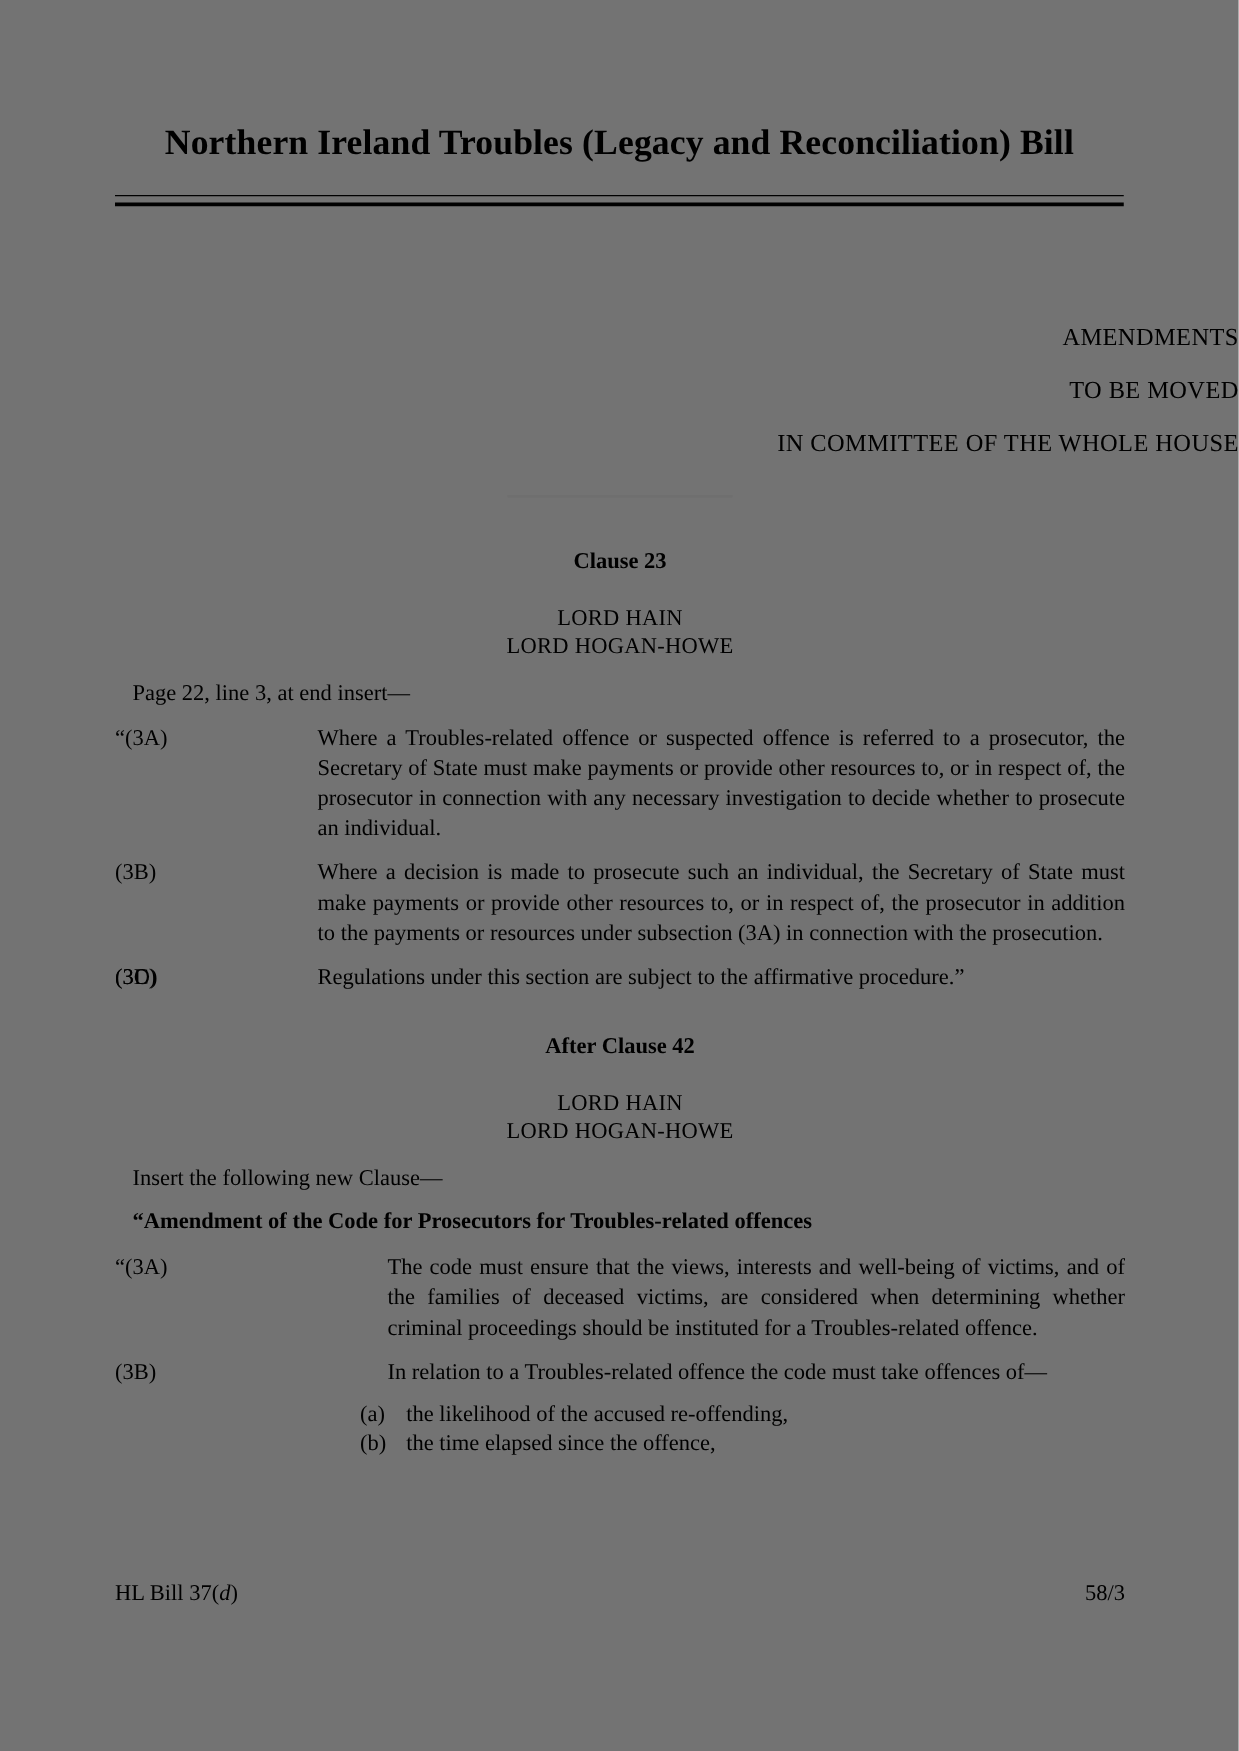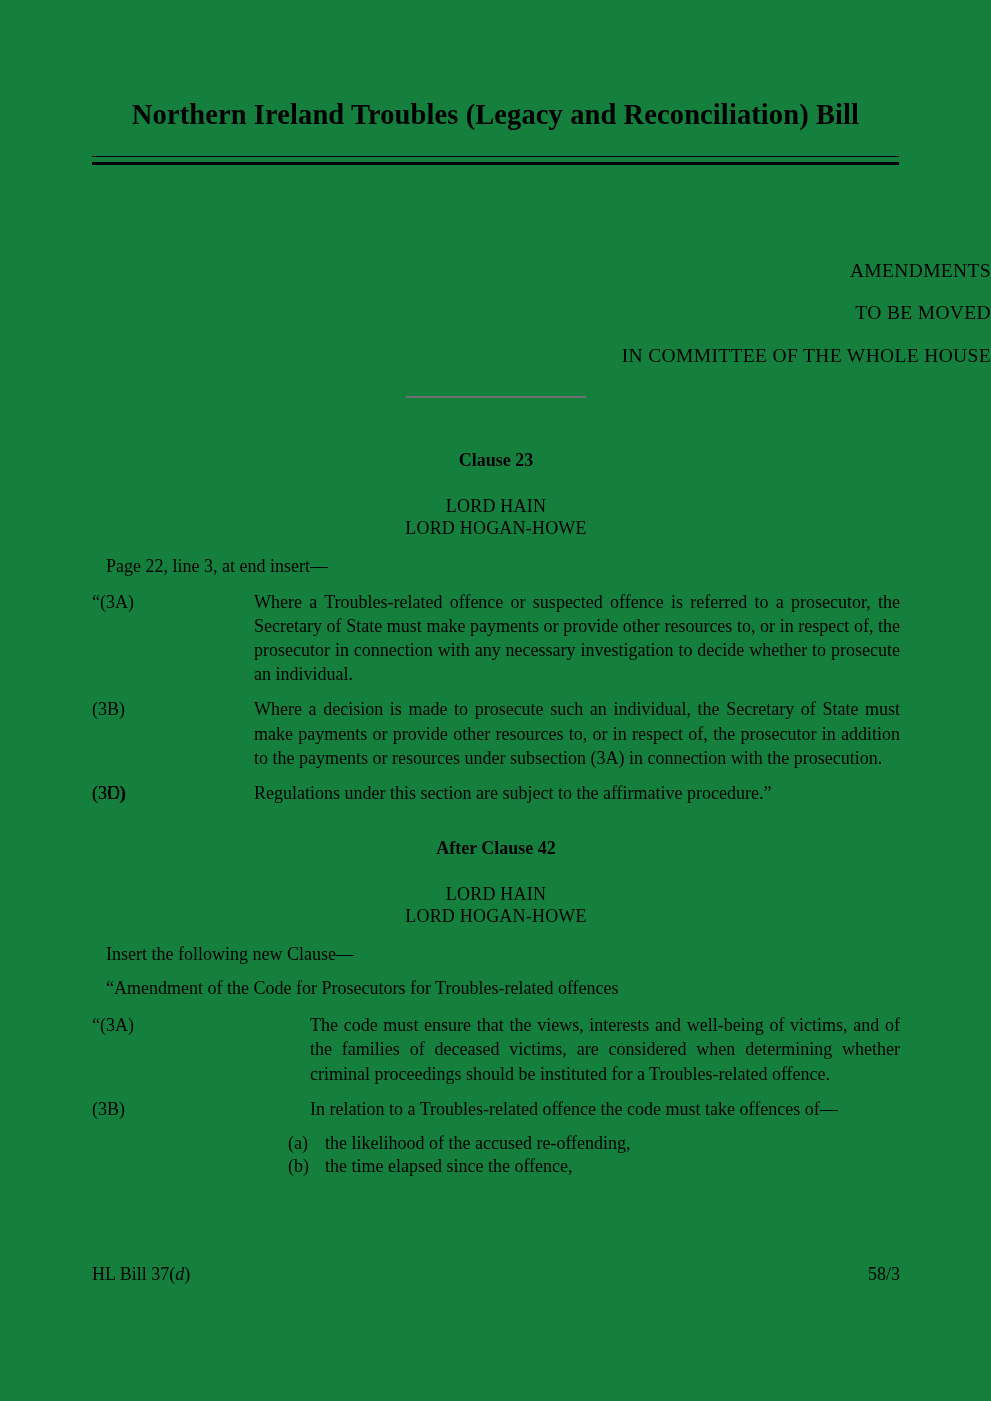--- a/index.html
+++ b/index.html
@@ -10,21 +10,21 @@
   }
   body {
     font-family: "Liberation Serif", "DejaVu Serif", serif;
     color: #000000;
   }
   .page {
     position: relative;
     width: 991px;
     height: 1401px;
     margin: 0 auto;
-    background: #15803d;
+    background: #737373;
     box-sizing: border-box;
     overflow: hidden;
   }
 
   
   .title-block {
     padding-top: 96px;
     padding-left: 92px;
     padding-right: 92px;
   }
@@ -62,21 +62,21 @@
 
   .short-divider {
     width: 180px;
     height: 1.6px;
     background: #6f6f6f;
     margin: 31px auto 0 auto;
   }
 
   
   .body {
-    margin-top: 52px;
+    margin-top: 40px;
     padding-left: 92px;
     padding-right: 91px;
   }
 
   .section-title {
     text-align: center;
     font-weight: bold;
     font-size: 18px;
     margin: 0 0 25px 0;
   }
@@ -127,21 +127,21 @@
   .plain-indent {
     font-size: 18px;
     line-height: 1.345;
     text-align: justify;
     margin: 0 0 11px 0;
     padding-left: 162px;
   }
 
   .new-clause-title {
     font-size: 18px;
-    font-weight: normal;
+    font-weight: bold;
     margin: 0 0 14px 0;
     padding-left: 14px;
   }
 
   
   .subitem {
     font-size: 18px;
     line-height: 1.30;
     margin: 0;
     padding-left: 233px;

